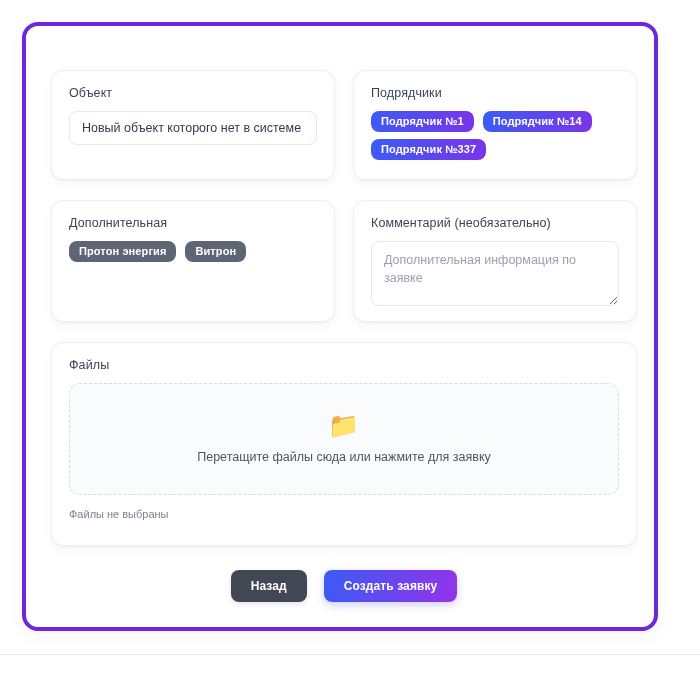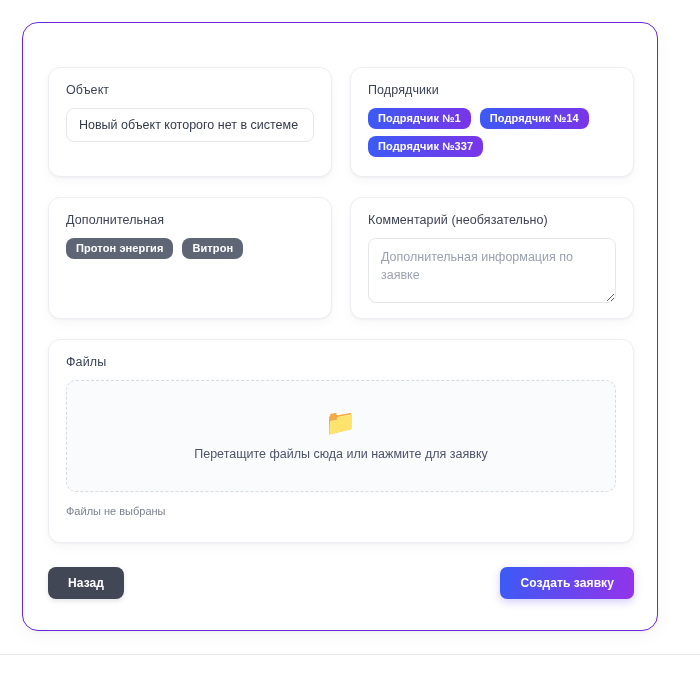--- a/index.html
+++ b/index.html
@@ -15,21 +15,21 @@
     position: relative;
     width: 700px; height: 681px;
     background: #ffffff;
     overflow: hidden;
   }
   .outer-card {
     position: absolute;
     left: 22px; top: 22px;
     width: 636px; height: 609px;
     background: #ffffff;
-    border: 1px solid #6d28d9;
+    border: 4px solid #6d28d9;
     border-radius: 16px;
     box-shadow: 0 1px 3px rgba(16,24,40,0.05), 0 6px 18px rgba(16,24,40,0.04);
   }
   .form-body {
     position: absolute;
     left: 25px; top: 44px;
     width: 586px;
   }
   .grid-2 {
     display: flex;
@@ -131,21 +131,21 @@
     color: #4c5467;
   }
   .files-status {
     margin-top: 13px;
     font-size: 11px;
     color: #7b8291;
   }
 
   .actions {
     display: flex;
-    justify-content: space-between;
+    justify-content: center;
     gap: 17px;
     margin-top: 24px;
   }
   .btn {
     height: 32px;
     padding: 0 20px;
     border: 0;
     border-radius: 8px;
     font-family: inherit;
     font-size: 12px;
@@ -154,21 +154,20 @@
     cursor: pointer;
     letter-spacing: 0.1px;
   }
   .btn.back {
     background: #414754;
     box-shadow: 0 2px 5px rgba(16,24,40,0.12);
   }
   .btn.submit {
     background: linear-gradient(100deg, #3b5bf5 0%, #9333ea 100%);
     box-shadow: 0 3px 8px rgba(80,60,230,0.25);
-    border-radius: 7px;
   }
 
   .bottom-strip {
     position: absolute;
     left: 0; top: 654px;
     width: 700px; height: 27px;
     background: #ffffff;
     border-top: 1px solid #e9eaee;
   }
 </style>

